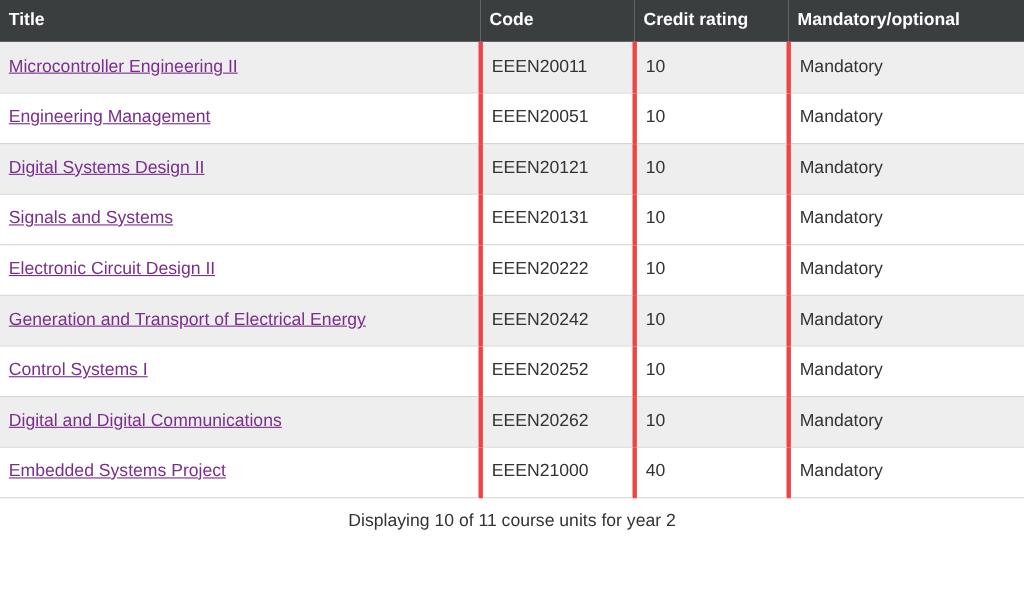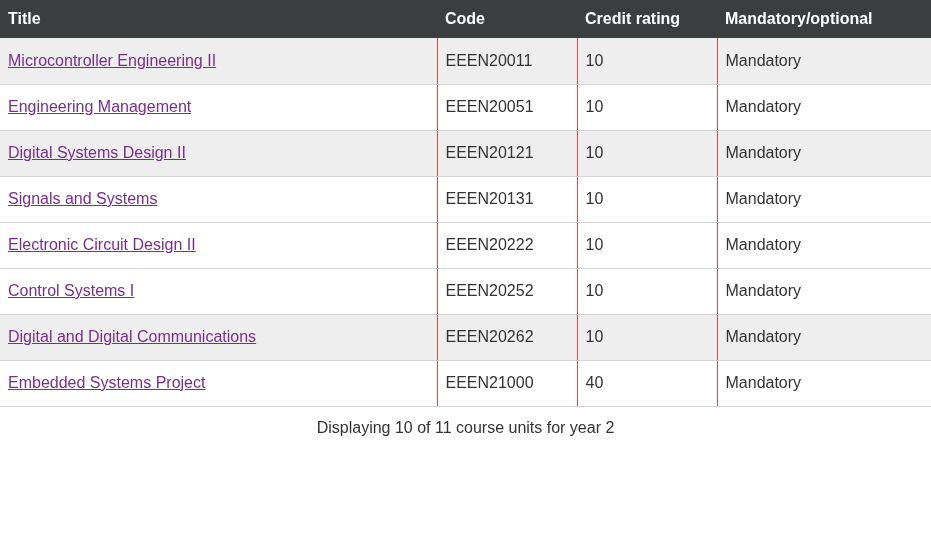--- a/index.html
+++ b/index.html
@@ -42,21 +42,21 @@
     border: none;
     white-space: nowrap;
   }
 
   .course-table tbody td {
     height: 46px;
     box-sizing: border-box;
     padding: 0 8px;
     vertical-align: middle;
     border-bottom: 1px solid #d6d6d6;
-    border-right: 1px solid #ef4444;
+    border-right: 4px solid #ef4444;
     font-size: 16px;
     color: #333333;
     background: #ffffff;
     white-space: nowrap;
     overflow: hidden;
   }
   .course-table tbody td.last-col {
     border-right: none;
   }
   .course-table tbody tr.striped td {
@@ -123,20 +123,26 @@
         <td>EEEN20131</td>
         <td>10</td>
         <td class="last-col">Mandatory</td>
       </tr>
       <tr>
         <td><a class="course-link">Electronic Circuit Design II</a></td>
         <td>EEEN20222</td>
         <td>10</td>
         <td class="last-col">Mandatory</td>
       </tr>
+      <tr class="striped">
+        <td><a class="course-link">Generation and Transport of Electrical Energy</a></td>
+        <td>EEEN20242</td>
+        <td>10</td>
+        <td class="last-col">Mandatory</td>
+      </tr>
       <tr>
         <td><a class="course-link">Control Systems I</a></td>
         <td>EEEN20252</td>
         <td>10</td>
         <td class="last-col">Mandatory</td>
       </tr>
       <tr class="striped">
         <td><a class="course-link">Digital and Digital Communications</a></td>
         <td>EEEN20262</td>
         <td>10</td>

